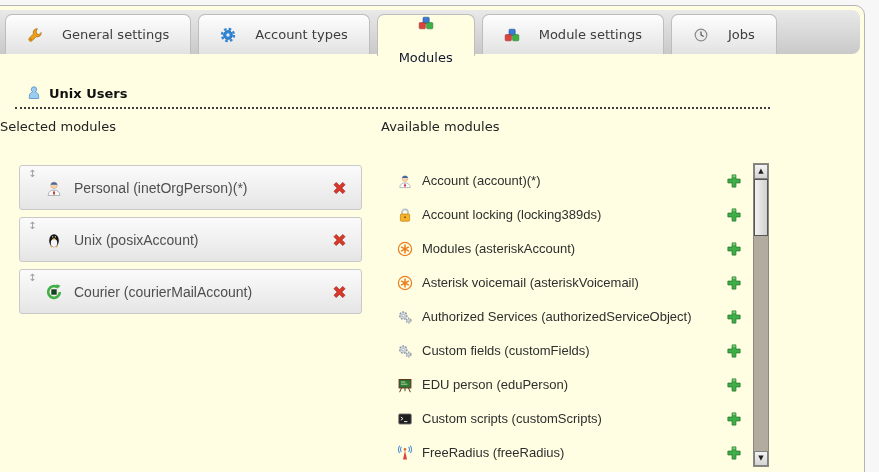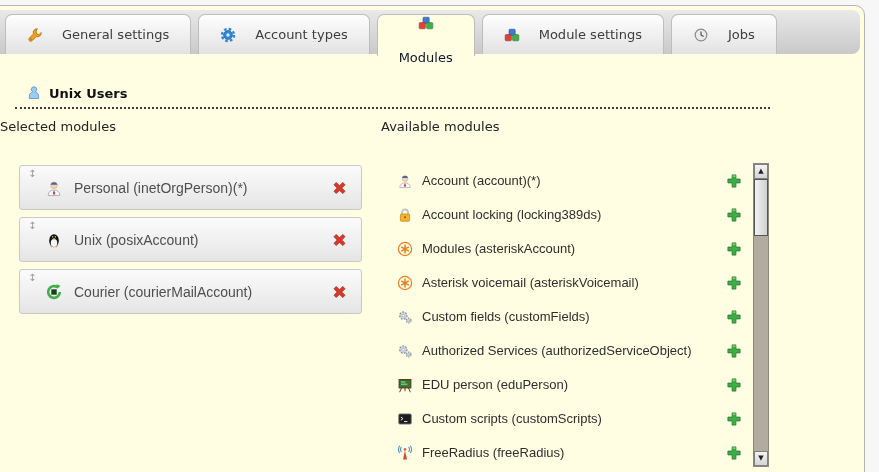--- a/index.html
+++ b/index.html
@@ -268,39 +268,39 @@
 
         <div class="avail-row">
           <span class="micon">
             <svg viewBox="0 0 16 16" width="16" height="16">
                 <circle cx="6.3" cy="6.6" r="3.6" fill="#cfd6dd" stroke="#8d959e" stroke-width="1.4" stroke-dasharray="1.7 1.4"></circle>
                 <circle cx="6.3" cy="6.6" r="1.2" fill="#fff" stroke="#8d959e" stroke-width="0.5"></circle>
                 <circle cx="11.6" cy="11.6" r="2.4" fill="#cfd6dd" stroke="#8d959e" stroke-width="1.2" stroke-dasharray="1.3 1.1"></circle>
                 <circle cx="11.6" cy="11.6" r="0.8" fill="#fff" stroke="#8d959e" stroke-width="0.5"></circle>
               </svg>
           </span>
-          <span class="mlabel">Custom fields (customFields)</span>
+          <span class="mlabel">Authorized Services (authorizedServiceObject)</span>
           <button class="add-btn">
             <svg viewBox="0 0 16 16" width="16" height="16">
                 <path d="M6.1 1.9h3.8v4.2h4.2v3.8H9.9v4.2H6.1V9.9H1.9V6.1h4.2z" fill="#3fae49" stroke="#237a2c" stroke-width="0.8"></path>
                 <path d="M6.6 2.4h2.8v1.4H6.6z" fill="#8ed37f"></path>
               </svg>
           </button>
         </div>
 
         <div class="avail-row">
           <span class="micon">
             <svg viewBox="0 0 16 16" width="16" height="16">
                 <circle cx="6.3" cy="6.6" r="3.6" fill="#cfd6dd" stroke="#8d959e" stroke-width="1.4" stroke-dasharray="1.7 1.4"></circle>
                 <circle cx="6.3" cy="6.6" r="1.2" fill="#fff" stroke="#8d959e" stroke-width="0.5"></circle>
                 <circle cx="11.6" cy="11.6" r="2.4" fill="#cfd6dd" stroke="#8d959e" stroke-width="1.2" stroke-dasharray="1.3 1.1"></circle>
                 <circle cx="11.6" cy="11.6" r="0.8" fill="#fff" stroke="#8d959e" stroke-width="0.5"></circle>
               </svg>
           </span>
-          <span class="mlabel">Authorized Services (authorizedServiceObject)</span>
+          <span class="mlabel">Custom fields (customFields)</span>
           <button class="add-btn">
             <svg viewBox="0 0 16 16" width="16" height="16">
                 <path d="M6.1 1.9h3.8v4.2h4.2v3.8H9.9v4.2H6.1V9.9H1.9V6.1h4.2z" fill="#3fae49" stroke="#237a2c" stroke-width="0.8"></path>
                 <path d="M6.6 2.4h2.8v1.4H6.6z" fill="#8ed37f"></path>
               </svg>
           </button>
         </div>
 
         <div class="avail-row">
           <span class="micon">

